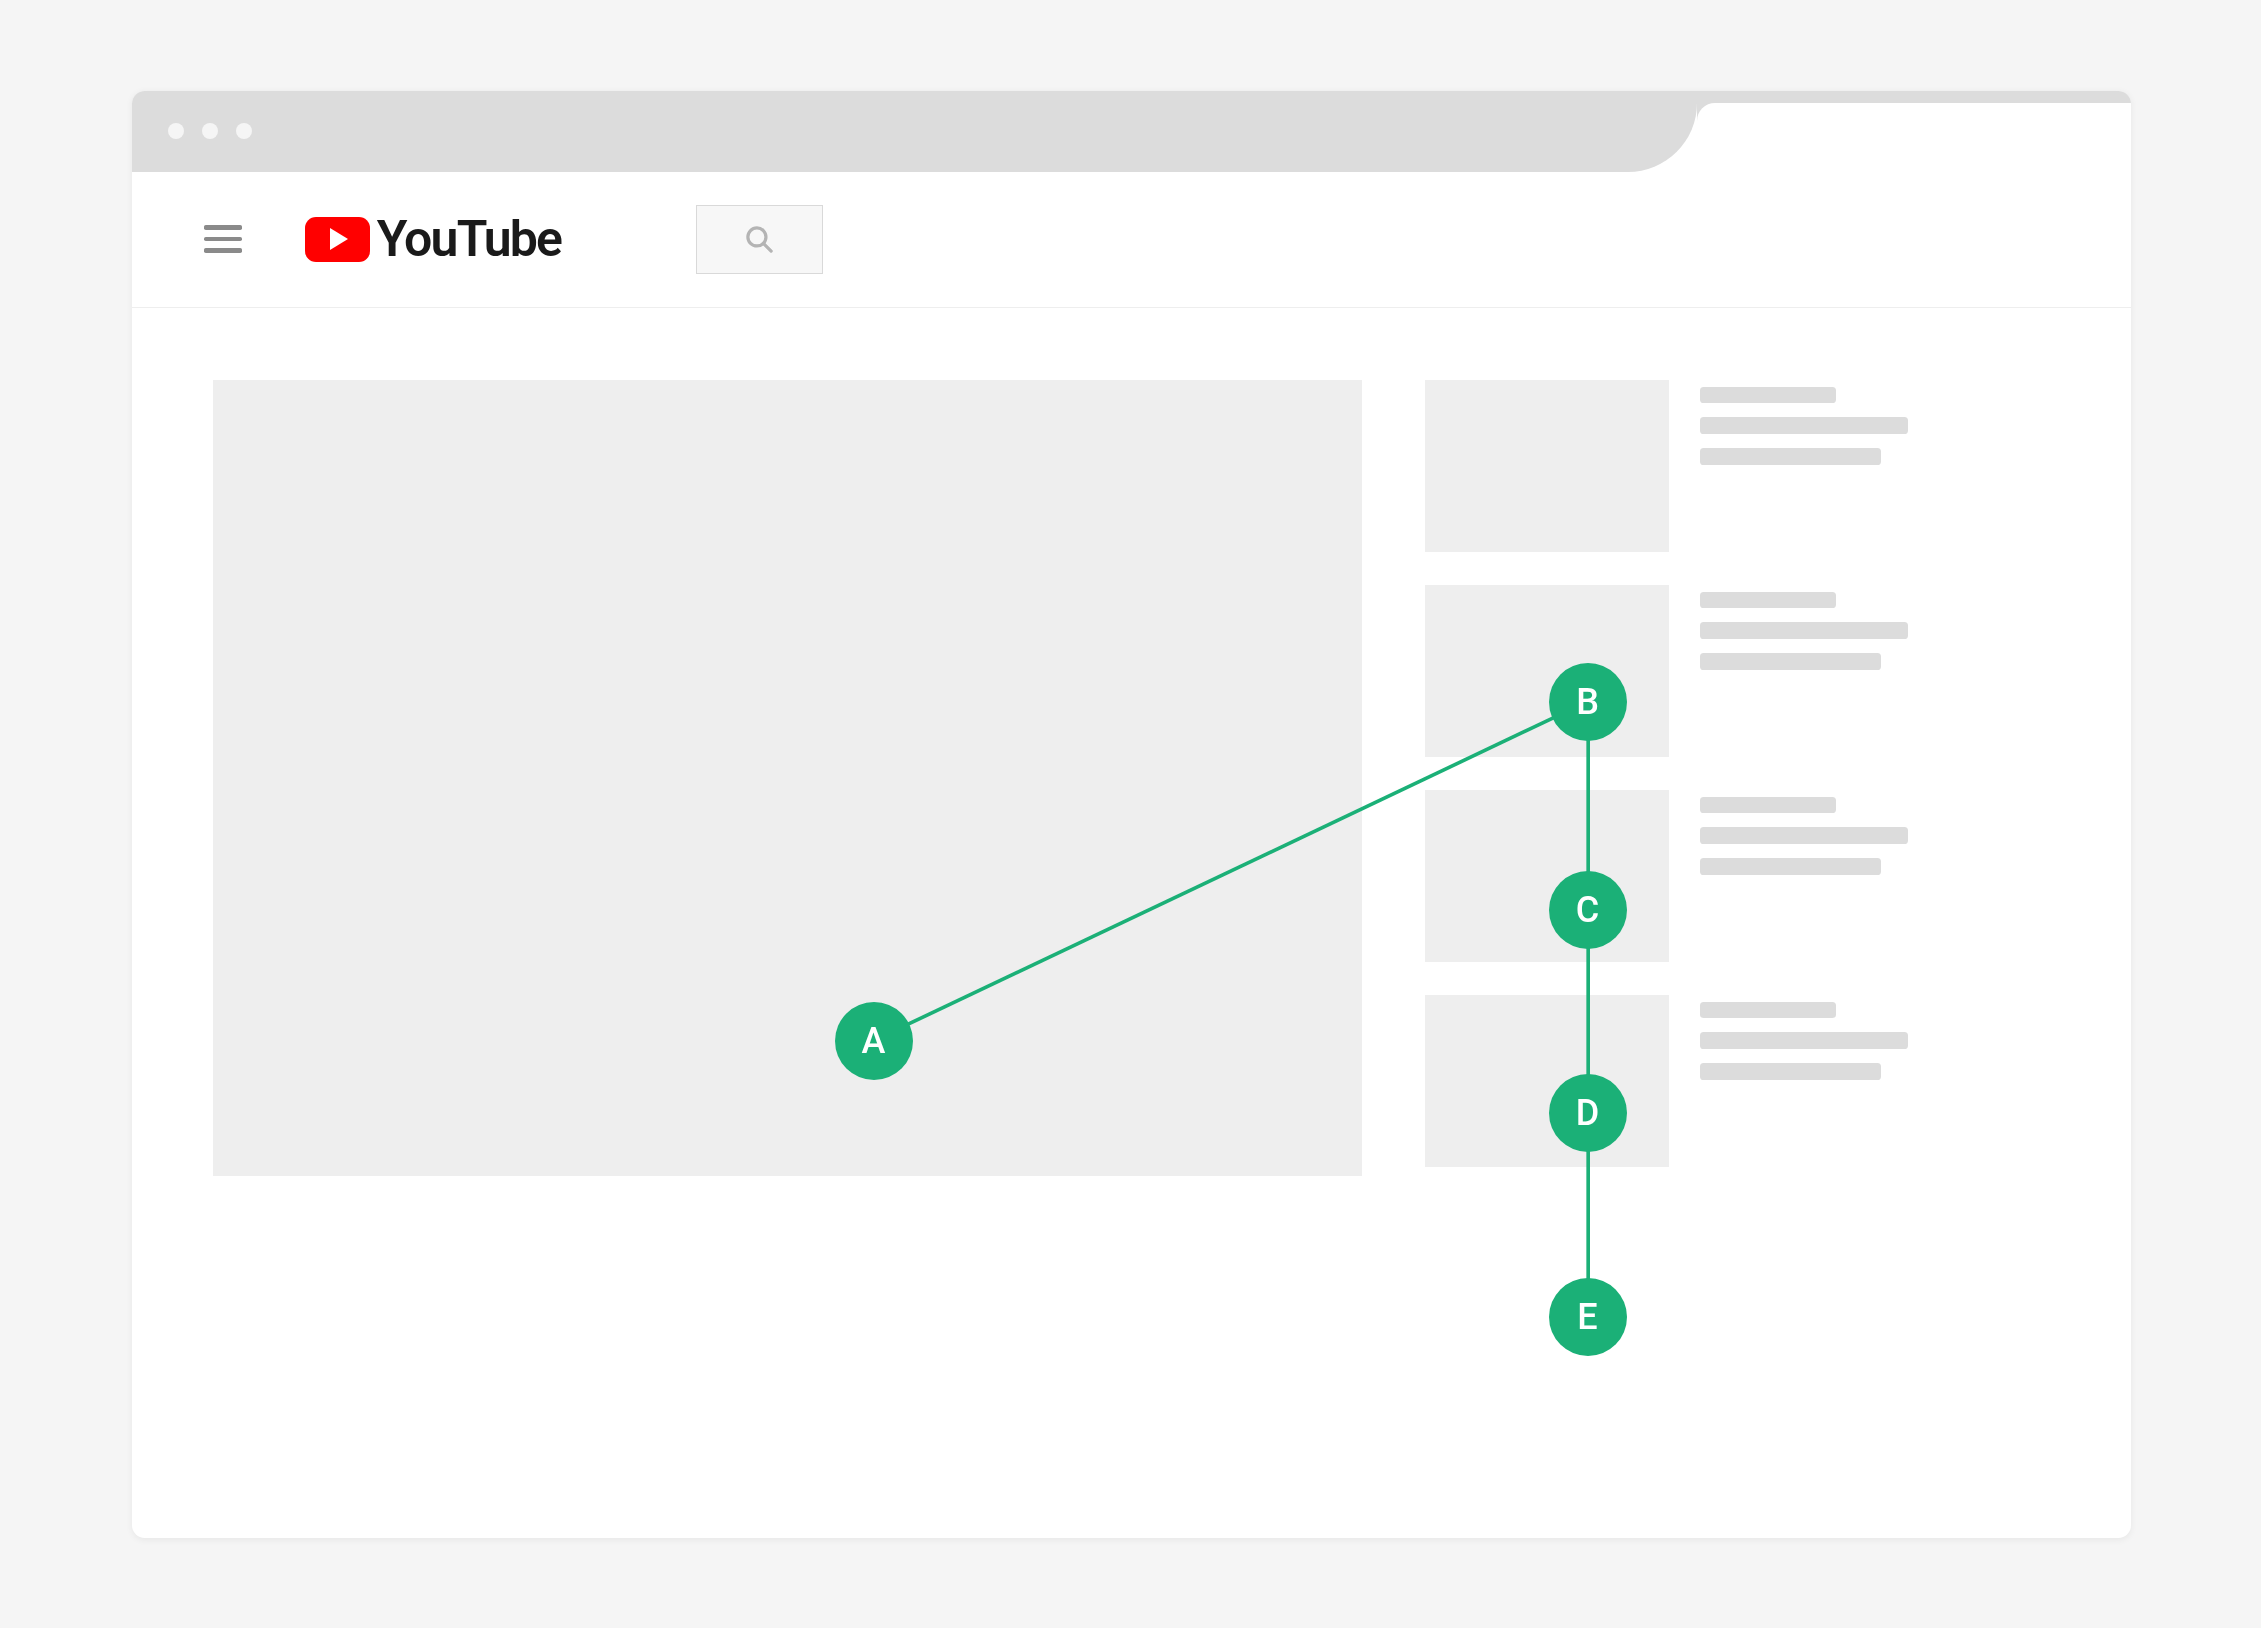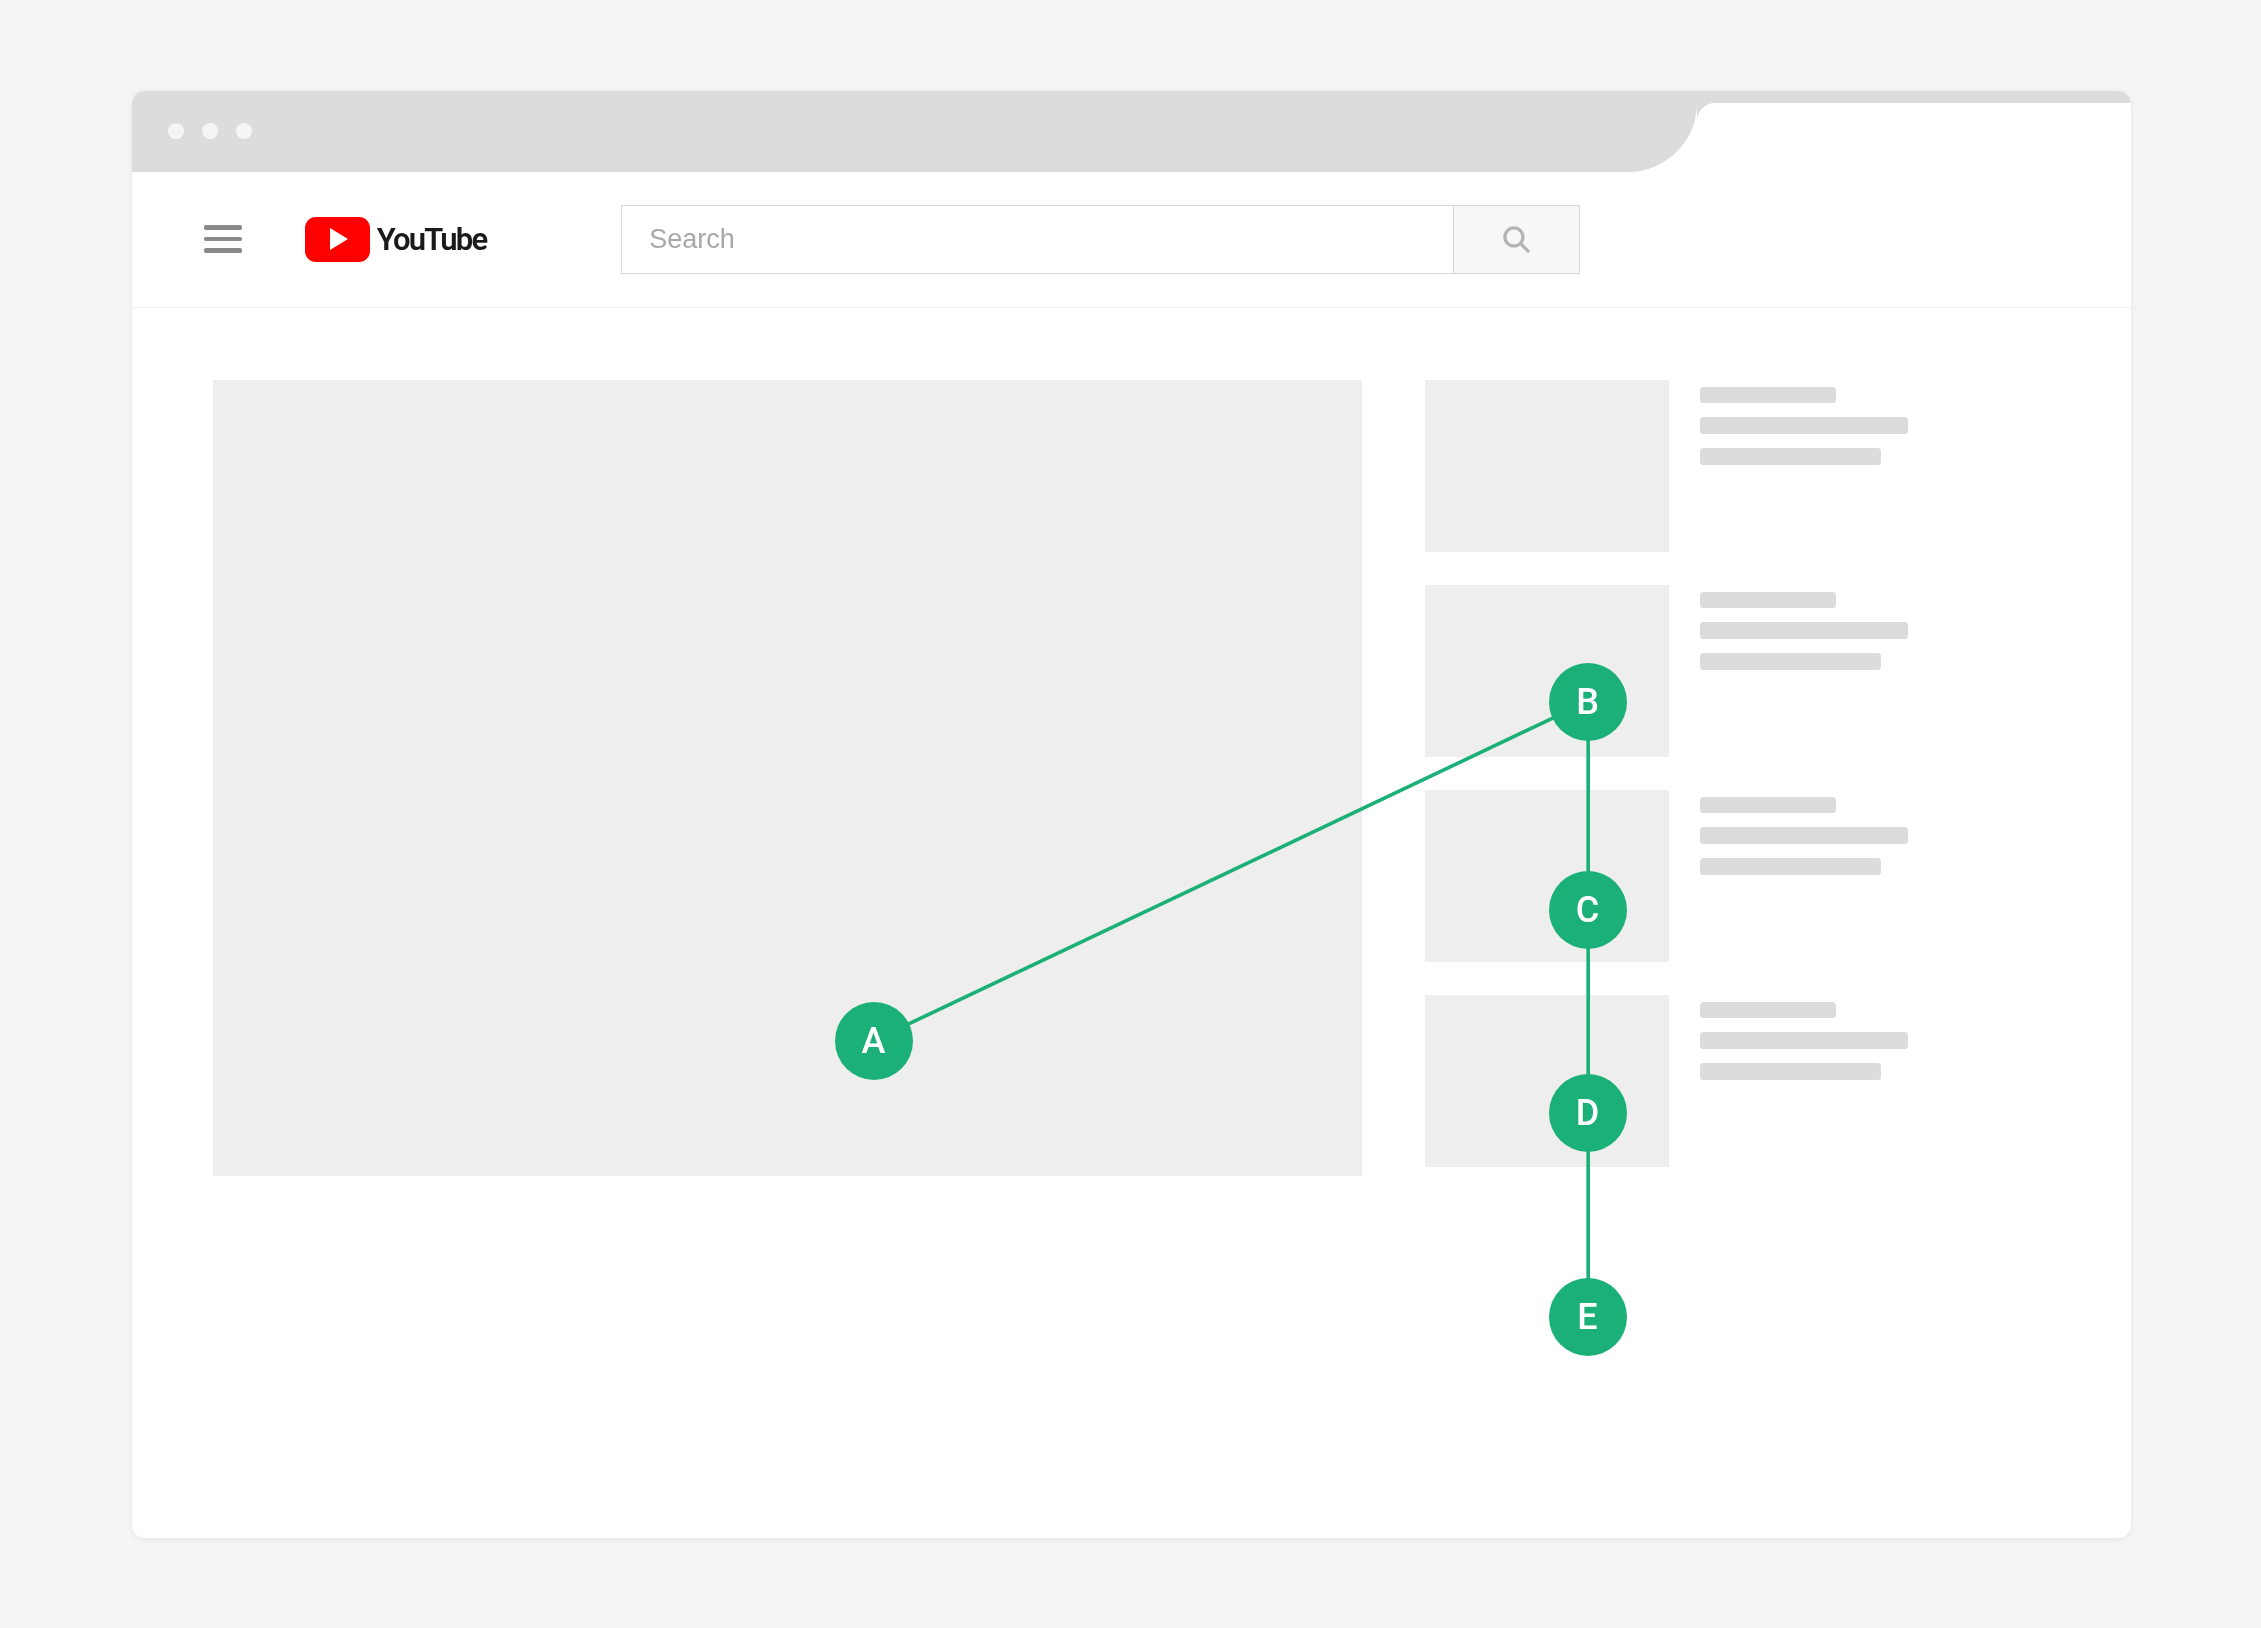--- a/index.html
+++ b/index.html
@@ -96,21 +96,21 @@
     }
     .logo-play::before {
       content: '';
       width: 0; height: 0;
       border-left: 18px solid #fff;
       border-top: 11px solid transparent;
       border-bottom: 11px solid transparent;
       margin-left: 3.6px;
     }
     .logo-text {
-      font-size: 31px;
+      font-size: 50px;
       font-weight: 600;
       letter-spacing: -1.8px;
       color: #1a1a1a;
     }
     .search-wrap {
       display: flex;
       margin-left: 72px;
     }
     .search-input {
       width: 832px;
@@ -213,21 +213,20 @@
     <div class="hamburger">
       <span></span>
         <span></span>
         <span></span>
     </div>
     <div class="logo">
       <div class="logo-play"></div>
       <div class="logo-text">YouTube</div>
     </div>
     <div class="search-wrap">
-      <input class="search-input" type="text" placeholder="Search" style="">
       <div class="search-btn">
         <svg width="31" height="31" viewBox="0 0 24 24">
           <circle cx="10" cy="10" r="7" fill="none" stroke="#b4b4b4" stroke-width="2.5"></circle>
           <line x1="15" y1="15" x2="21" y2="21" stroke="#b4b4b4" stroke-width="2.5" stroke-linecap="round"></line>
         </svg>
       </div>
     </div>
   </div>
 
   <div class="content">

